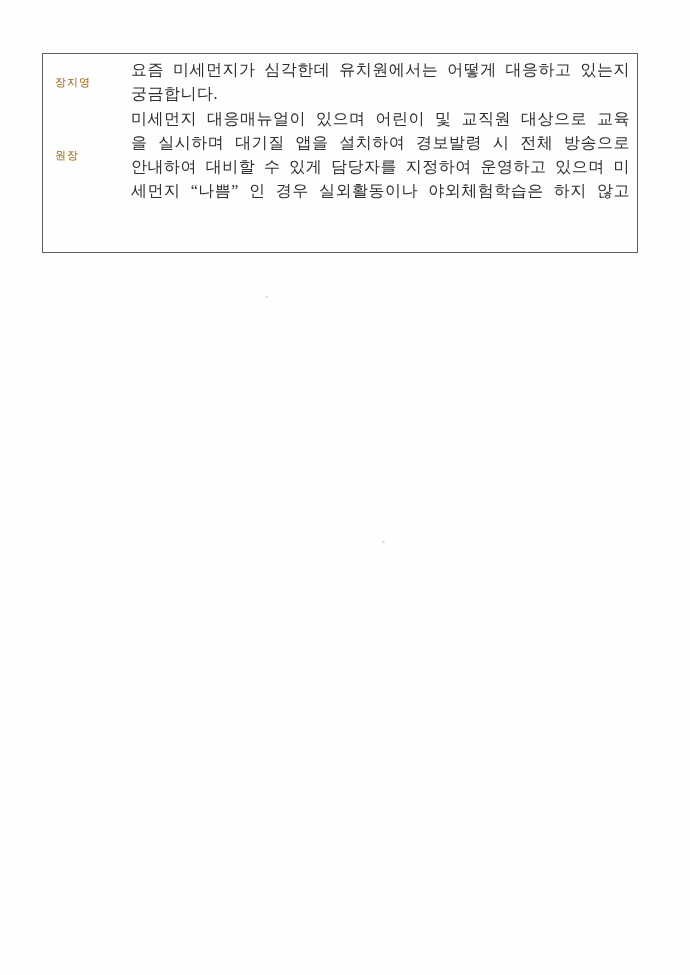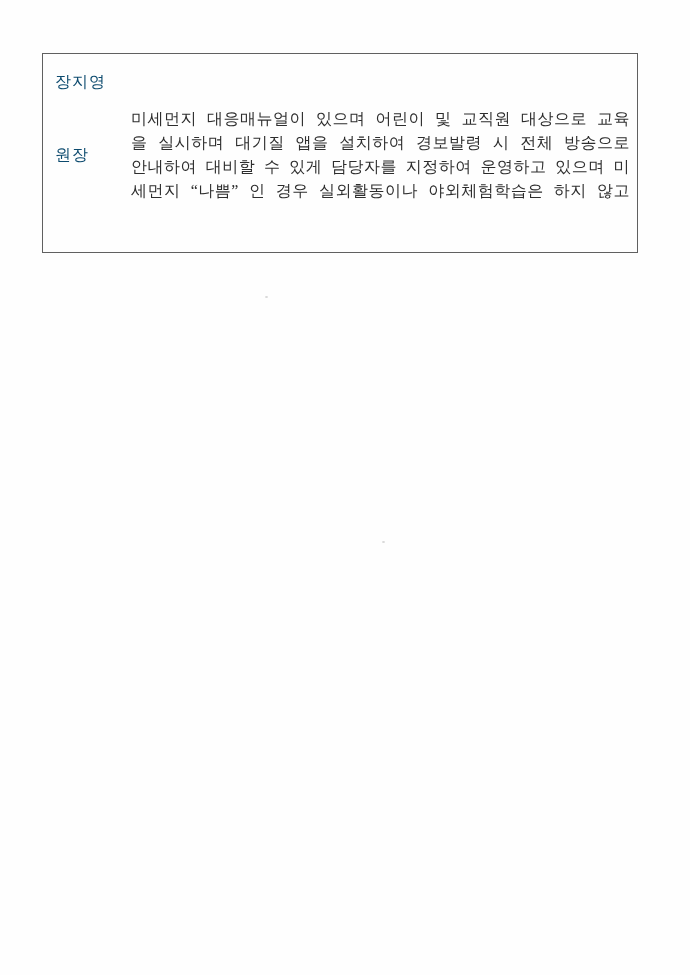--- a/index.html
+++ b/index.html
@@ -33,23 +33,23 @@
     align-items: center;
     overflow: hidden;
   }
   .row-1 { height: 49px; }
   .row-2 { height: 97px; }
   .row-3 { height: 48px; }
   .speaker-cell {
     width: 76px;
     flex: 0 0 76px;
     padding-left: 12px;
-    font-size: 16px;
+    font-size: 11px;
     letter-spacing: 1px;
-    color: #0c4a6e;
+    color: #a16207;
     align-self: center;
   }
   .content-cell {
     flex: 1;
     align-self: flex-start;
     padding-right: 7px;
     font-size: 16px;
     line-height: 24px;
     letter-spacing: 0.5px;
     word-spacing: 4px;
@@ -67,20 +67,21 @@
 </style>
 </head>
 <body>
 
 <div class="page">
 
   <div class="minutes-table">
 
     <div class="row row-1">
       <div class="speaker-cell">장지영</div>
+      <div class="content-cell">요즘 미세먼지가 심각한데 유치원에서는 어떻게 대응하고 있는지 궁금합니다.</div>
     </div>
 
     <div class="row row-2">
       <div class="speaker-cell">원장</div>
       <div class="content-cell">미세먼지 대응매뉴얼이 있으며 어린이 및 교직원 대상으로 교육을 실시하며 대기질 앱을 설치하여 경보발령 시 전체 방송으로 안내하여 대비할 수 있게 담당자를 지정하여 운영하고 있으며 미세먼지 “나쁨” 인 경우 실외활동이나 야외체험학습은 하지 않고 있습니다.</div>
     </div>
 
 
   </div>
 

